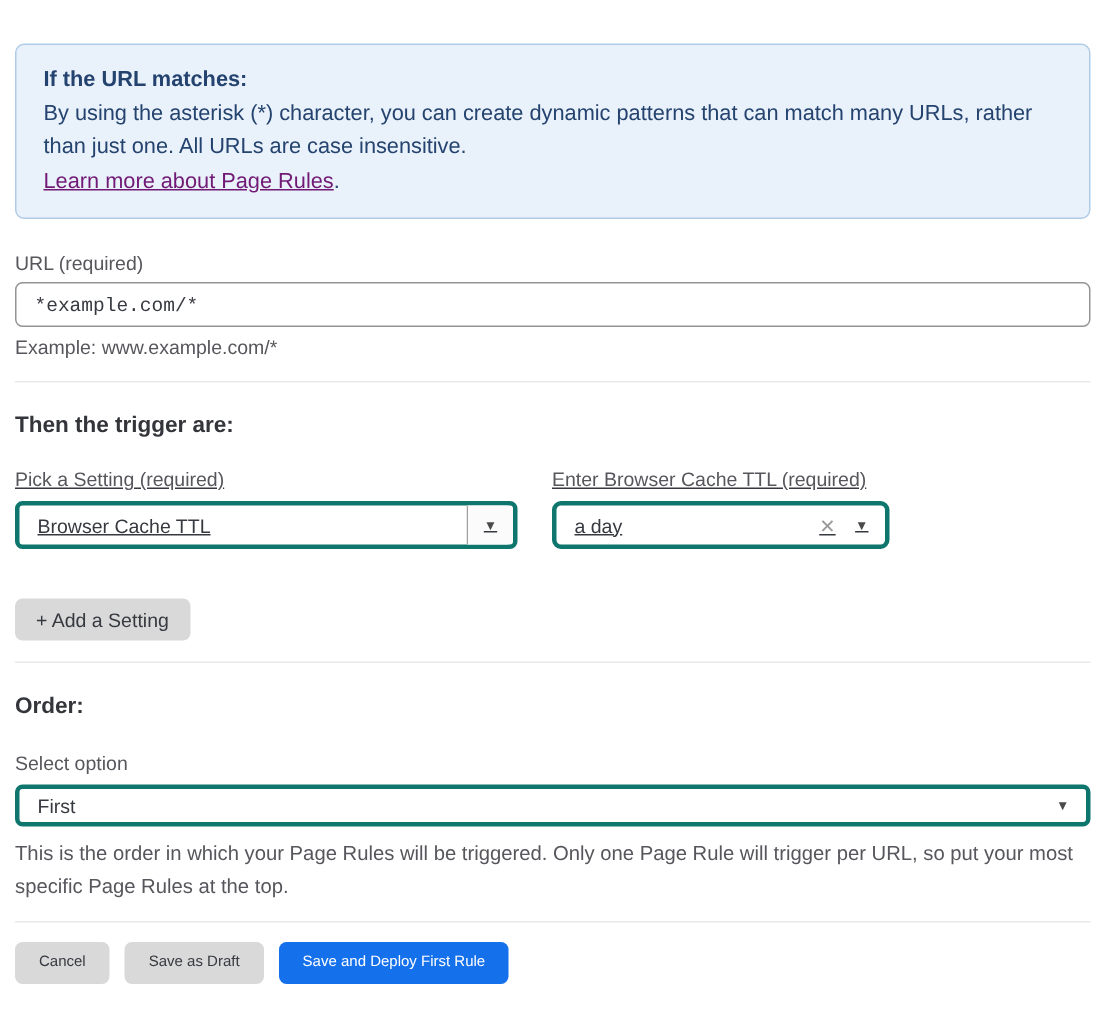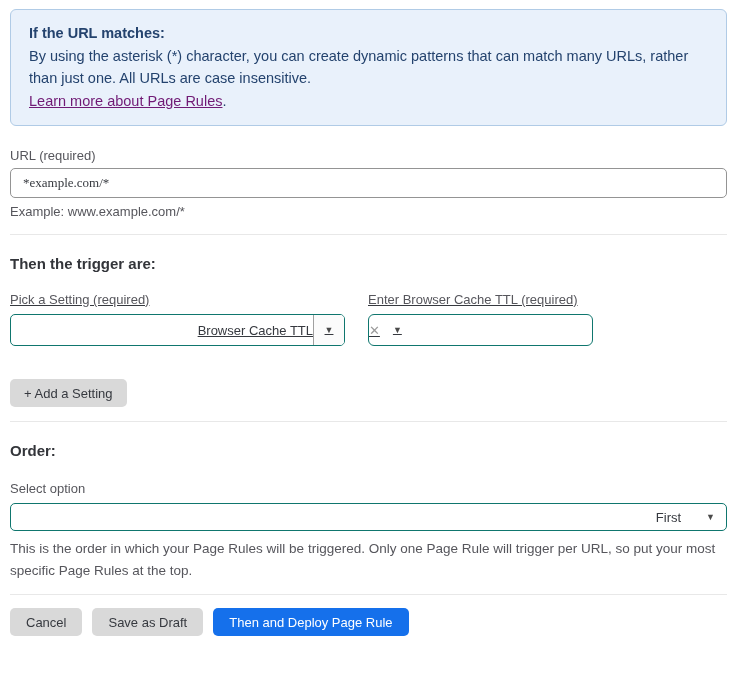--- a/index.html
+++ b/index.html
@@ -14,21 +14,21 @@
 
   h1.page-title {
     margin: 8px 0 0;
     font-size: 20px;
     line-height: 24px;
     font-weight: 700;
     color: #33353a;
   }
 
   .info-box {
-    margin-top: 9px;
+    margin-top: 29px;
     background: #e9f1fb;
     border: 1px solid #b0cbe6;
     border-radius: 6px;
     padding: 12px 18px 13px;
     font-size: 14.5px;
     line-height: 22.5px;
     color: #24436e;
   }
   .info-box .info-heading { font-weight: 700; }
   .info-box a.info-link {
@@ -44,21 +44,21 @@
     color: #56565c;
   }
   .text-input {
     display: block;
     width: 100%;
     height: 30px;
     margin-top: 5px;
     border: 1px solid #949494;
     border-radius: 5px;
     padding: 0 12px;
-    font-family: Liberation Serif, serif;
+    font-family: Liberation Mono, monospace;
     font-size: 13px;
     color: #36393f;
     outline: none;
     background: #fff;
   }
   .helper-text {
     margin-top: 6px;
     font-size: 13px;
     line-height: 15px;
     color: #56565c;
@@ -89,29 +89,28 @@
     text-decoration: underline;
   }
   .col { display: flex; flex-direction: column; }
   .col-setting { width: 335px; margin-right: 23px; }
   .col-ttl { width: 225px; }
   .col .field-label { margin-top: 0; }
 
   .combo {
     margin-top: 7px;
     height: 32px;
-    border: 1px solid #0f766e;
+    border: 3px solid #0f766e;
     border-radius: 5px;
     background: #fff;
     display: flex;
     align-items: center;
     cursor: pointer;
     font-size: 13px;
     color: #36393f;
-    text-align: right;
   }
   .combo .combo-value {
     flex: 1;
     padding-left: 12px;
     white-space: nowrap;
     overflow: hidden;
   }
   .combo-split .caret-box {
     width: 31px;
     align-self: stretch;
@@ -131,21 +130,21 @@
   .combo-rounded .clear {
     font-size: 13px;
     color: #9a9a9a;
     margin-right: 13px;
     line-height: 1;
   }
   .combo-rounded .caret { margin-right: 11px; }
 
   .btn {
     font-family: "Liberation Sans", sans-serif;
-    font-size: 13px;
+    font-size: 10px;
     line-height: 1;
     border: none;
     border-radius: 5px;
     cursor: pointer;
     color: #36393f;
     background: #d9d9d9;
   }
   .btn-add {
     margin-top: 33px;
     align-self: flex-start;
@@ -207,20 +206,21 @@
       <div class="combo combo-split">
         <span class="combo-value">Browser Cache TTL</span>
         <span class="caret-box">
           <span class="caret">▼</span>
         </span>
       </div>
     </div>
     <div class="col col-ttl">
       <div class="field-label">Enter Browser Cache TTL (required)</div>
       <div class="combo combo-rounded">
+        <span class="combo-value">a day</span>
         <span class="clear">✕</span>
         <span class="caret">▼</span>
       </div>
     </div>
   </div>
 
   <button class="btn btn-add">+ Add a Setting</button>
 
   <hr class="divider d2">
 
@@ -231,16 +231,16 @@
     <span class="combo-value">First</span>
     <span class="caret">▼</span>
   </div>
   <div class="order-help">This is the order in which your Page Rules will be triggered. Only one Page Rule will trigger per URL, so put your most specific Page Rules at the top.</div>
 
   <hr class="divider d3">
 
   <div class="footer-actions">
     <button class="btn btn-cancel">Cancel</button>
     <button class="btn btn-draft">Save as Draft</button>
-    <button class="btn btn-primary">Then and Deploy Page Rule</button>
+    <button class="btn btn-primary">Save and Deploy First Rule</button>
   </div>
 
 </div>
 
 </body></html>

